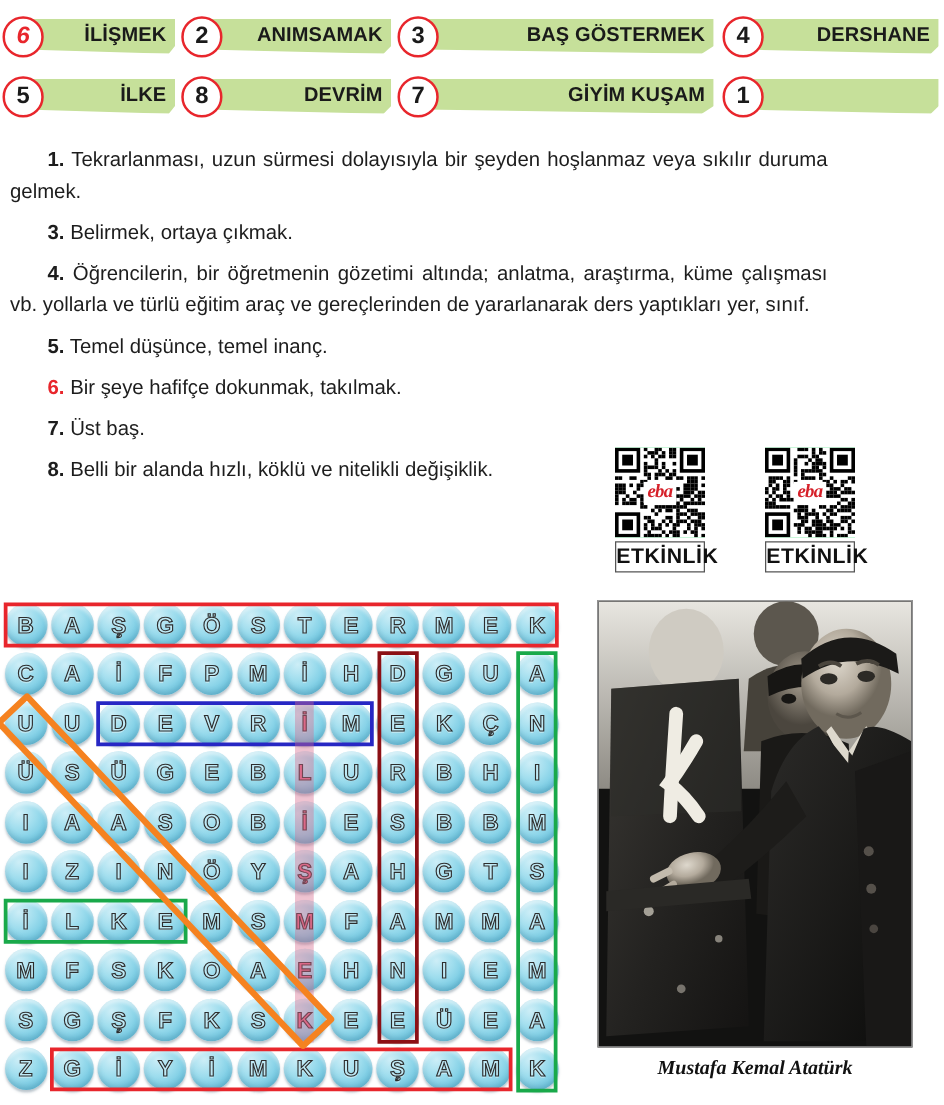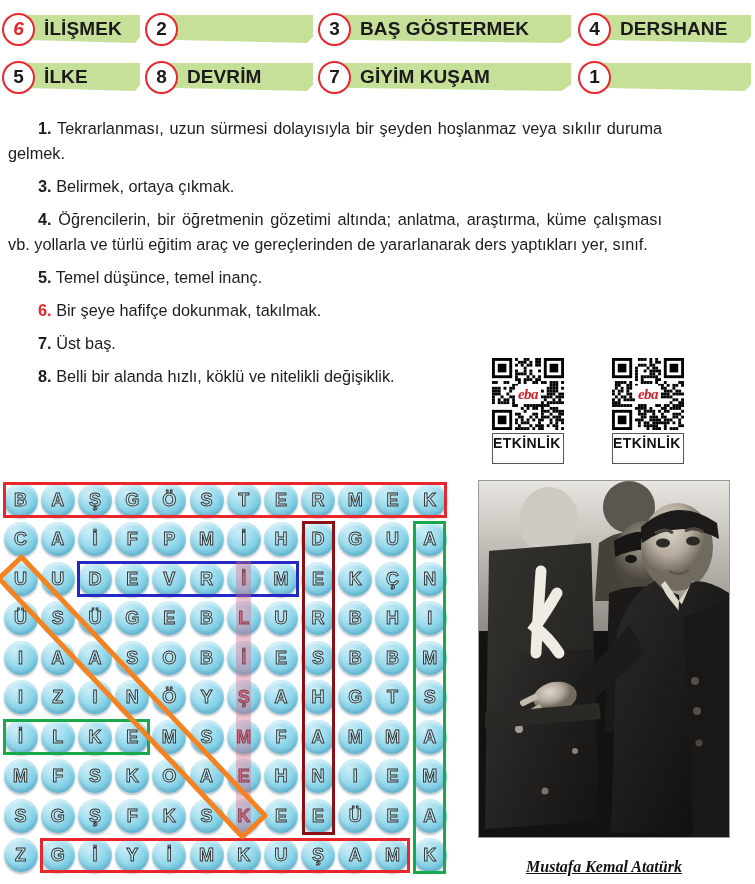--- a/index.html
+++ b/index.html
@@ -38,29 +38,29 @@
     border-radius:50%;
     background:#ffffff;
     display:flex; align-items:center; justify-content:center;
     font-size:19px; font-weight:bold;
     color:#1a1a1a;
     flex:0 0 auto;
   }
   .badge-num.red { color:#e8262c; font-style:italic; }
   .badge-label {
     position:relative; z-index:2;
-    font-size:19px;
+    font-size:16px;
     font-weight:bold;
     color:#1a1a1a;
     letter-spacing:0.1px;
     padding-left:9px;
     padding-right:9px;
     white-space:nowrap;
     flex:1 1 auto;
-    text-align:left;
+    text-align:right;
   }
 
   
   #definitions {
     position:absolute;
     left:0; top:116px;
     width:674px;
   }
   .def {
     font-size:16.3px;
@@ -102,24 +102,24 @@
     font-weight:bold;
     font-size:15px;
     color:#d6212a;
     line-height:1;
     letter-spacing:-0.5px;
   }
   .qr-caption {
     margin-top:3px;
     border:1.6px solid #555;
     text-align:left;
-    font-size:14px;
+    font-size:17px;
     font-weight:bold;
     letter-spacing:0.4px;
-    padding:1px 0 12px;
+    padding:1px 0 2px;
     color:#111;
   }
 
   
   #puzzle {
     position:absolute;
     left:2px; top:480px;
     width:448px; height:400px;
   }
   #grid {
@@ -167,42 +167,42 @@
   }
   #photo {
     width:252px; height:358px;
     border:1px solid #9a9a9a;
     position:relative;
     overflow:hidden;
     background:#111;
   }
   #photo svg { display:block; }
   #photo-caption {
-    margin-top:20px;
+    margin-top:8px;
     text-align:center;
     font-family:"Liberation Serif", serif;
     font-style:italic;
     font-weight:bold;
     font-size:16px;
     color:#111;
-    text-decoration:underline;
   }
 </style>
 </head>
 <body>
 
 <div id="badges">
     <div class="badge" style="left: 2px; width: 140px; top: 6px;">
       <div class="badge-bar" style="width: 124px;"></div>
       <div class="badge-num red">6</div>
       <div class="badge-label">İLİŞMEK</div>
     </div>
     <div class="badge" style="left: 145px; width: 170px; top: 6px;">
       <div class="badge-bar" style="width: 154px;"></div>
       <div class="badge-num">2</div>
+      <div class="badge-label">ANIMSAMAK</div>
     </div>
     <div class="badge" style="left: 318px; width: 255px; top: 6px;">
       <div class="badge-bar" style="width: 239px;"></div>
       <div class="badge-num">3</div>
       <div class="badge-label">BAŞ GÖSTERMEK</div>
     </div>
     <div class="badge" style="left: 578px; width: 175px; top: 6px;">
       <div class="badge-bar" style="width: 159px;"></div>
       <div class="badge-num">4</div>
       <div class="badge-label">DERSHANE</div>

